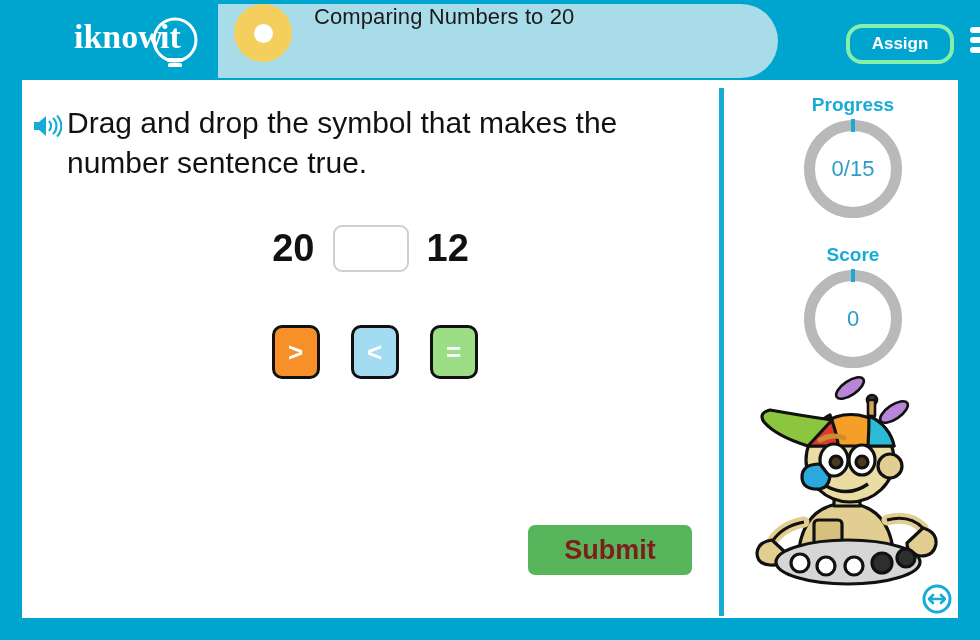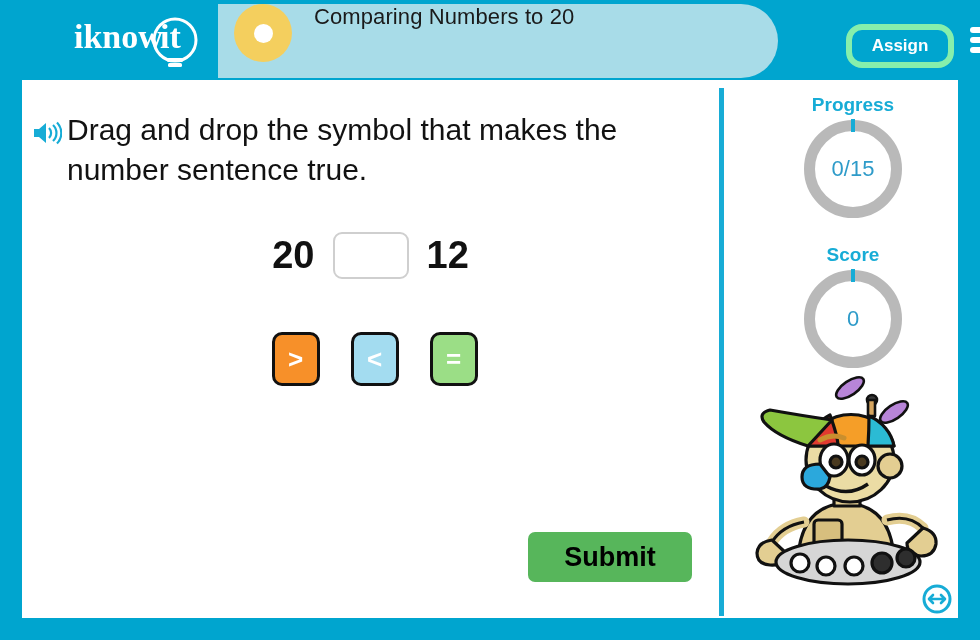--- a/index.html
+++ b/index.html
@@ -71,21 +71,21 @@
     font-family: "Liberation Sans", sans-serif;
     letter-spacing: .1px;
     white-space: nowrap;
   }
 
   .assign-button {
     position: absolute;
     right: 72px; top: 24px;
     min-width: 108px;
     height: 24px;
-    border: 6px solid #86efac;
+    border: 4px solid #86efac;
     border-radius: 16px;
     color: #FFFFFF;
     font-size: 17px;
     font-weight: bold;
     display: flex;
     align-items: center;
     justify-content: center;
     background: transparent;
     cursor: pointer;
     padding: 16px 14px;
@@ -121,21 +121,21 @@
     position: absolute;
     left: 697px; top: 8px;
     width: 5px;
     height: 528px;
     background: #17ACD6;
   }
 
   
   .question-panel {
     position: absolute;
-    left: 0; top: 12px;
+    left: 0; top: 5px;
     width: 697px;
     height: 538px;
   }
 
   .instruction-row {
     position: absolute;
     left: 10px; top: 18px;
     width: 670px;
     display: flex;
     align-items: flex-start;
@@ -218,21 +218,21 @@
   }
 
   .submit-button {
     position: absolute;
     left: 506px; top: 440px;
     width: 164px;
     height: 50px;
     background: #57B65B;
     border: none;
     border-radius: 7px;
-    color: #000000;
+    color: #7f1d1d;
     font-size: 27px;
     font-weight: bold;
     font-family: "Liberation Sans", sans-serif;
     cursor: pointer;
   }
 
   
   .status-panel {
     position: absolute;
     left: 702px; top: 0;

